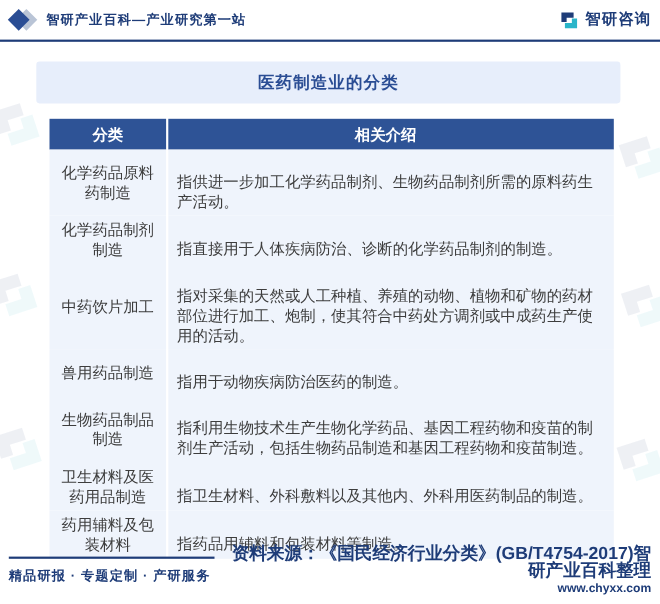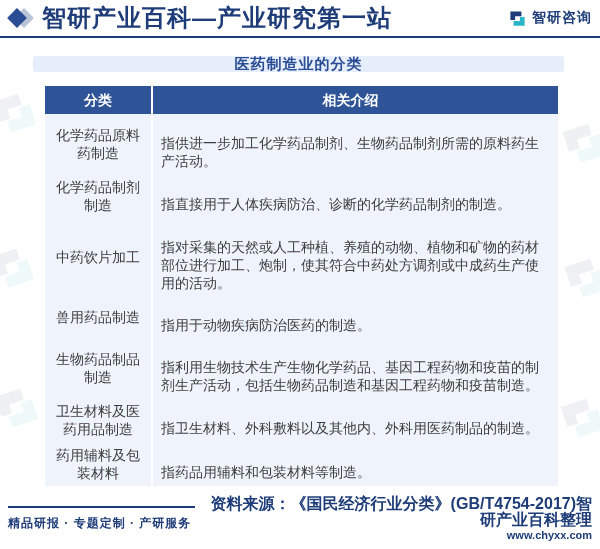--- a/index.html
+++ b/index.html
@@ -19,21 +19,21 @@
     display: flex;
     align-items: center;
     padding: 0 8px;
   }
   .brand-left { display: flex; align-items: center; gap: 8px; }
   .diamond-wrap { position: relative; width: 26px; height: 20px; }
   .diamond { position: absolute; width: 14px; height: 14px; top: 3px; transform: rotate(45deg); }
   .diamond.back { left: 9px; background: #b9c4d6; }
   .diamond.front { left: 2px; background: #2a4d94; }
   .site-title {
-    font-size: 24px;
+    font-size: 12px;
     font-weight: bold;
     color: #1e3c78;
     letter-spacing: 1px;
   }
   .brand-right {
     margin-left: auto;
     display: flex;
     align-items: center;
     gap: 5px;
   }
@@ -48,21 +48,21 @@
   .wm3 { left: -6px;  top: 385px; }
   .wm4 { right: -8px; top: 120px; }
   .wm5 { right: -10px; top: 255px; }
   .wm6 { right: -6px; top: 395px; }
   .wm7 { left: 280px; top: 150px; }
   .wm8 { left: 160px; top: 420px; }
 
   
   .title-bar {
     margin: 18px 36px 0 33px;
-    height: 16px;
+    height: 38px;
     background: #e7eefb;
     border-radius: 3px;
     display: flex;
     align-items: center;
     justify-content: center;
   }
   .title-bar span {
     font-size: 15px;
     font-weight: bold;
     color: #2a4d94;

